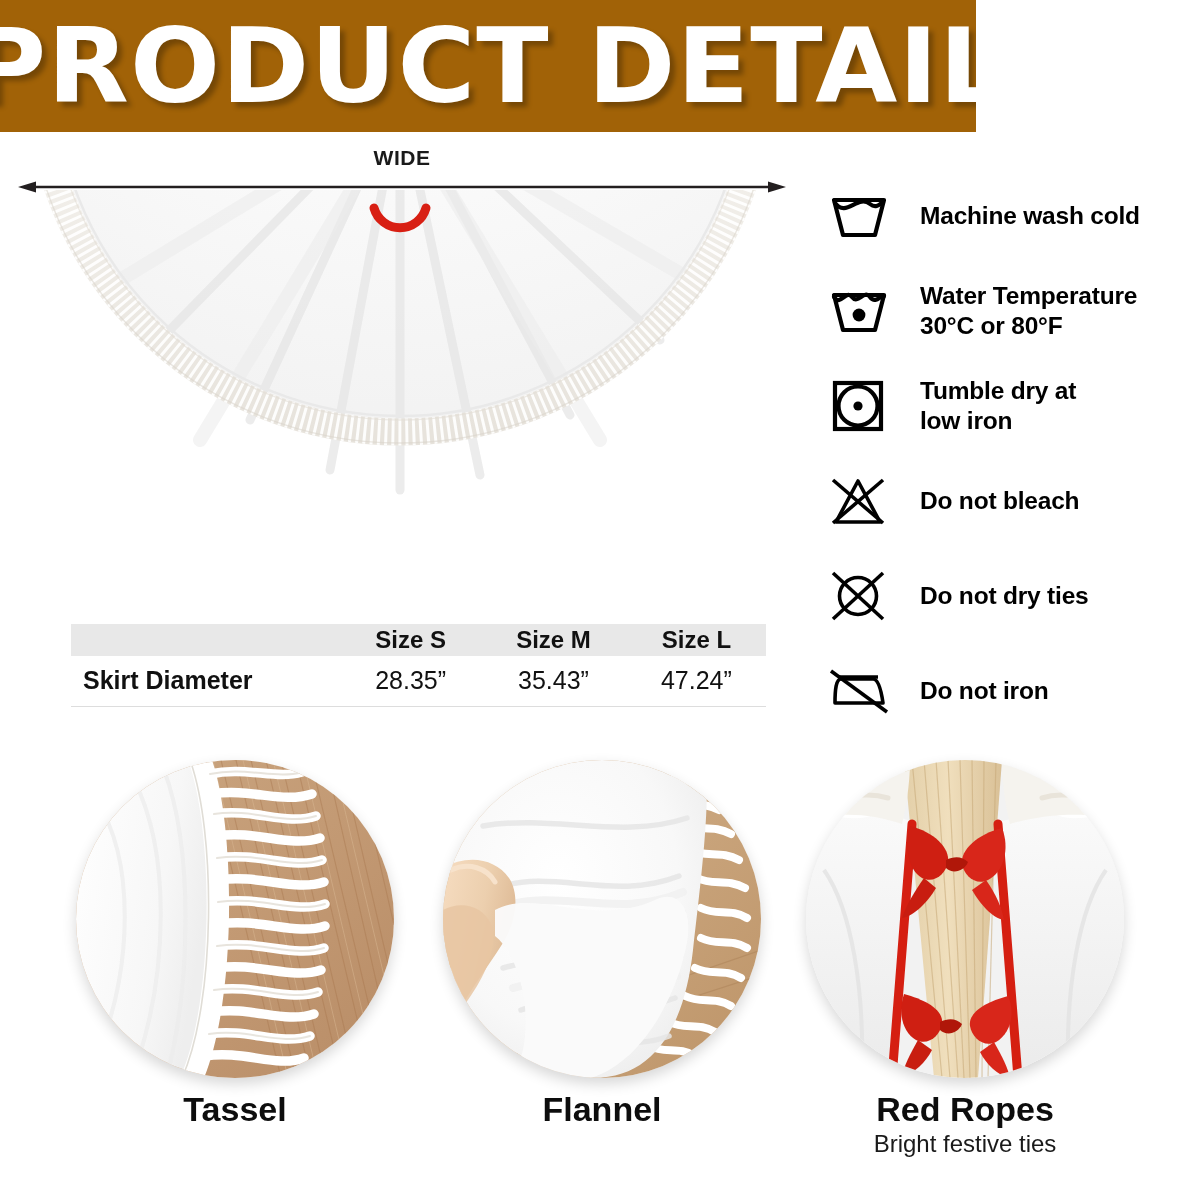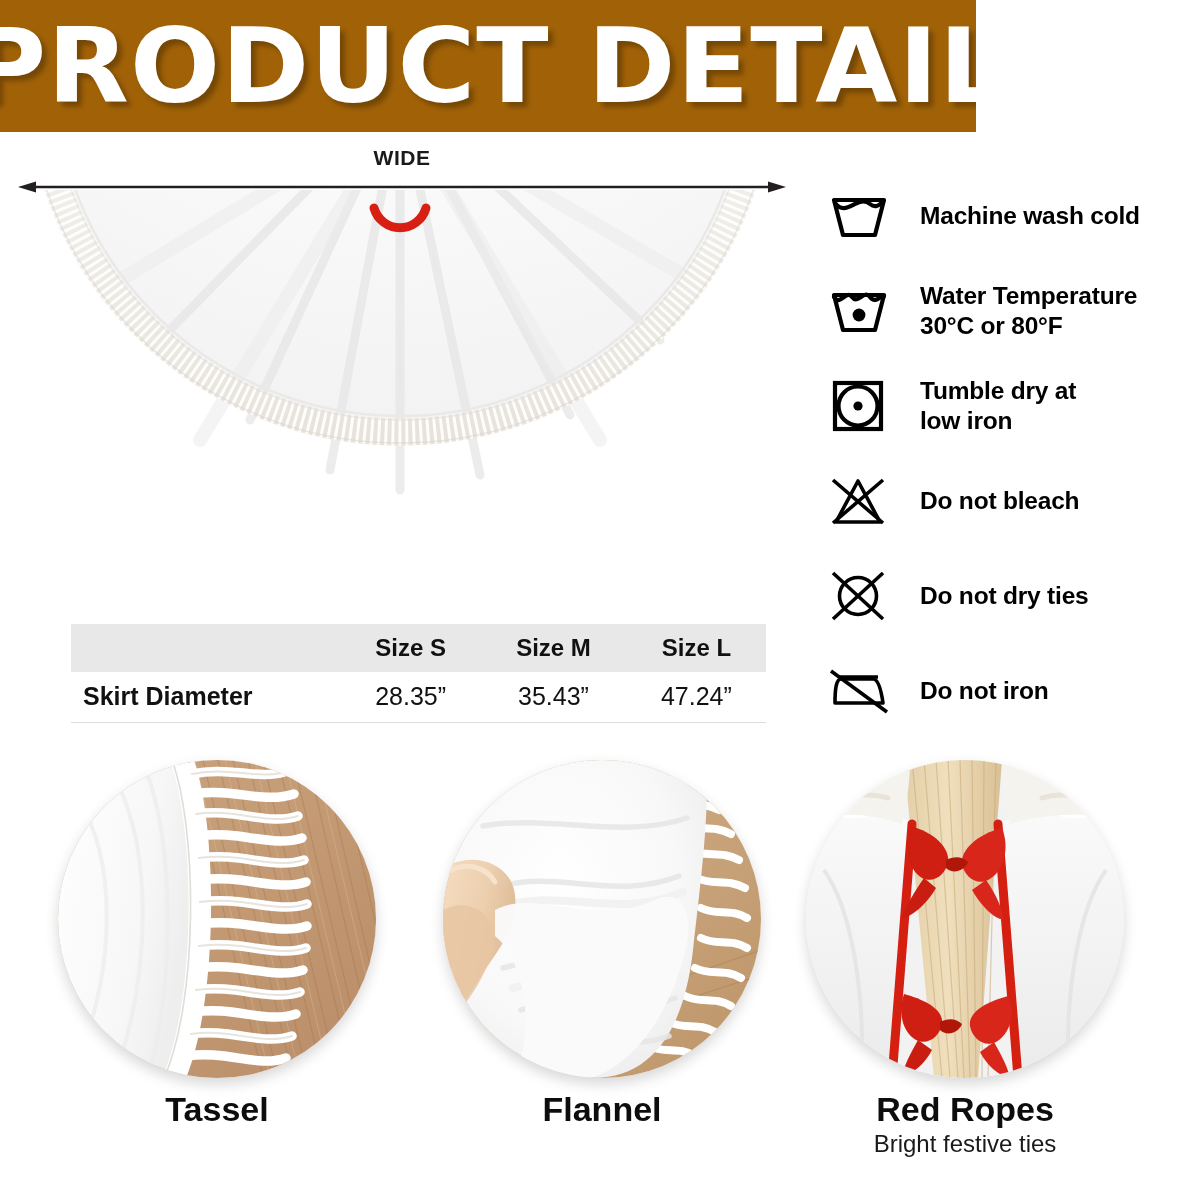--- a/index.html
+++ b/index.html
@@ -109,21 +109,21 @@
     position: absolute;
     left: 71px; top: 624px;
     width: 695px;
   }
   #size-table table {
     width: 100%;
     border-collapse: collapse;
   }
   #size-table thead tr { background: #e8e8e8; }
   #size-table th {
-    height: 48px;
+    height: 32px;
     font-size: 24px;
     font-weight: 600;
     color: #111;
     text-align: center;
     padding: 0;
   }
   #size-table th.rowhead-col { width: 270px; }
   #size-table tbody tr { background: #ffffff; }
   #size-table tbody tr { border-bottom: 1.5px solid #dddddd; }
   #size-table td {
@@ -146,21 +146,21 @@
     left: 0; top: 760px;
     width: 1200px;
     height: 440px;
   }
   .feature {
     position: absolute;
     top: 0;
     width: 330px;
     text-align: center;
   }
-  .feature:nth-child(1) { left: 52px; }
+  .feature:nth-child(1) { left: 70px; }
   .feature:nth-child(2) { left: 437px; }
   .feature:nth-child(3) { left: 800px; }
 
   .circle-wrap {
     position: relative;
     width: 318px;
     height: 318px;
     margin: 0 auto;
   }
   .circle {

